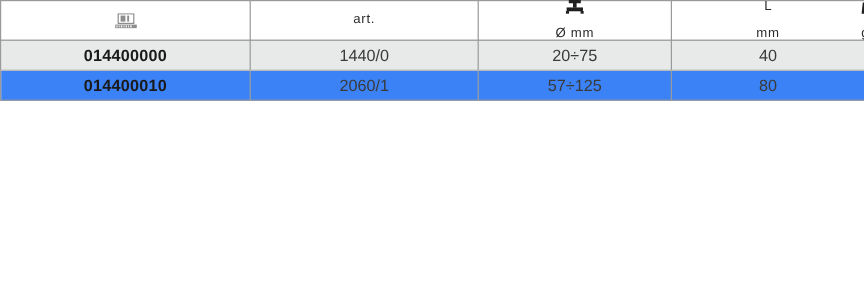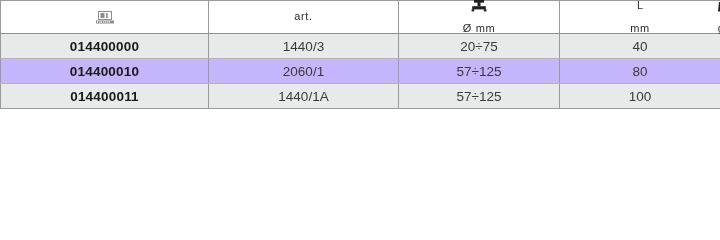--- a/index.html
+++ b/index.html
@@ -77,21 +77,21 @@
 
   
   tbody tr {
     height: 24px;
   }
   tbody tr.shaded td {
     background: #e8eaea;
     margin-left: 32px;
   }
   tbody tr.plain td {
-    background: #c4b5fd;
+    background: #3b82f6;
   }
   tbody td {
     border-right: 1px solid #9a9a9a;
     border-bottom: 1px solid #b4b4b4;
     text-align: center;
     vertical-align: middle;
     padding: 0;
     font-size: 13.5px;
     color: #3a3a3a;
     height: 24px;
@@ -183,34 +183,27 @@
             </span>
             <span class="head-label">g</span>
           </div>
         </th>
 
       </tr>
     </thead>
     <tbody>
         <tr class="shaded">
           <td>014400000</td>
-          <td>1440/3</td>
+          <td>1440/0</td>
           <td>20÷75</td>
           <td>40</td>
           <td>140</td>
         </tr>
         <tr class="plain">
           <td>014400010</td>
           <td>2060/1</td>
           <td>57÷125</td>
           <td>80</td>
           <td>250</td>
         </tr>
-        <tr class="shaded">
-          <td>014400011</td>
-          <td>1440/1A</td>
-          <td>57÷125</td>
-          <td>100</td>
-          <td>300</td>
-        </tr>
       </tbody>
   </table>
 </div>
 
 </body></html>

